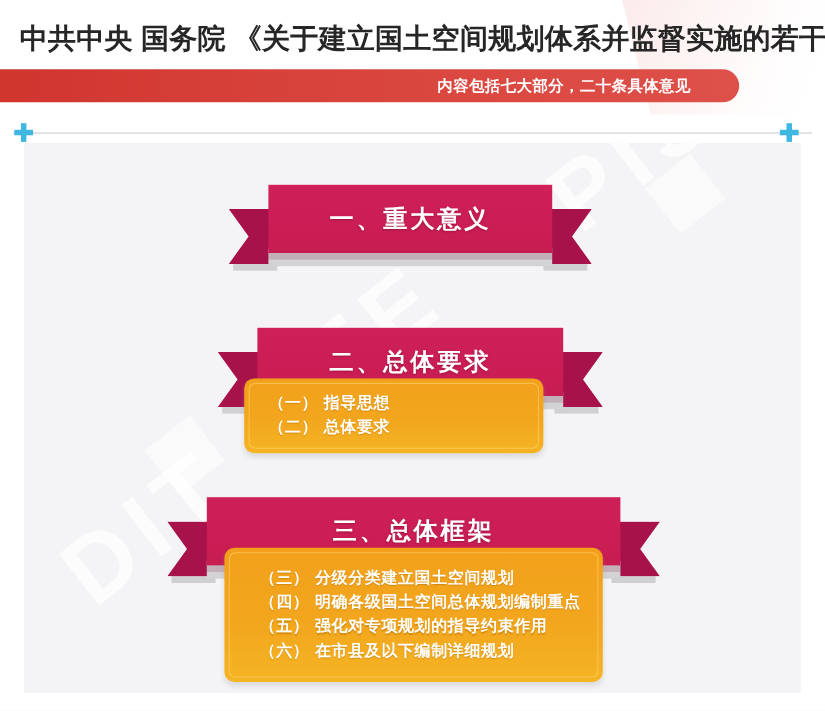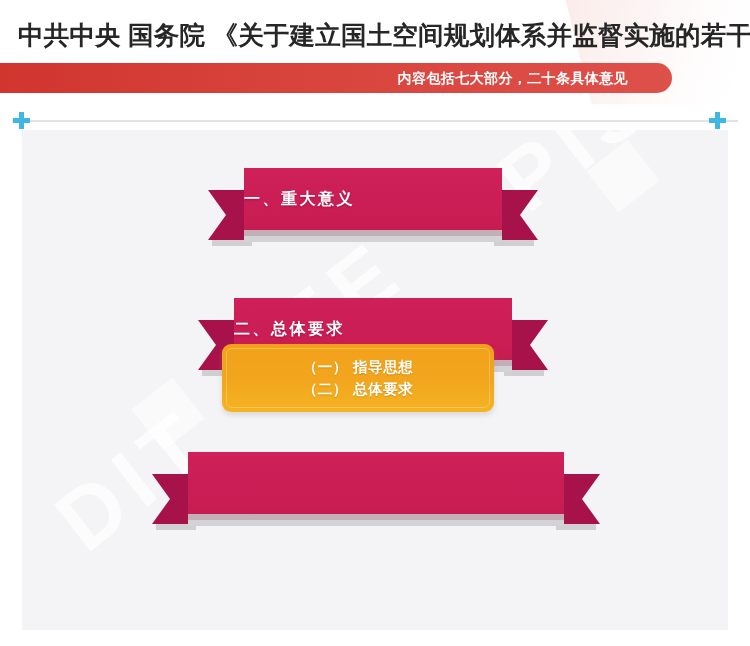--- a/index.html
+++ b/index.html
@@ -188,22 +188,22 @@
     left: 0; right: 0; bottom: -6px;
     height: 6px;
     background: rgba(120,10,48,0.18);
   }
   .ribbon-title {
     position: absolute;
     left: 36px; right: 36px;
     top: 0;
     height: 62px;
     line-height: 62px;
-    text-align: left;
-    font-size: 16px;
+    text-align: center;
+    font-size: 22px;
     font-weight: bold;
     color: #ffffff;
     letter-spacing: 2.5px;
     text-shadow: 0 1px 2px rgba(110,8,42,0.45);
     white-space: nowrap;
   }
 
   
   .listbox {
     position: absolute;
@@ -231,21 +231,21 @@
   .list-item {
     font-size: 14.5px;
     font-weight: bold;
     color: #ffffff;
     letter-spacing: 0.6px;
     line-height: 22px;
     white-space: nowrap;
     text-shadow: 0 1px 1px rgba(170,105,0,0.45);
   }
   .list-item .idx { margin-right: 5px; }
-  .list-items.center { text-align: center; }
+  .list-items.center { text-align: left; }
   .list-items.leftal { text-align: left; padding-left: 32px; }
 </style>
 </head>
 <body>
 
 <div id="page">
 
   <div class="header">
     <div class="header-sheen"></div>
     <div class="header-title">中共中央 国务院 《关于建立国土空间规划体系并监督实施的若干意见》</div>
@@ -311,20 +311,37 @@
       </div>
 
       <div class="section" style="left:130px; top:322px; width:448px; height:86px;">
         <div class="ribbon">
           <div class="tail-shadow left"></div>
           <div class="tail-shadow right"></div>
           <div class="tail left"></div>
           <div class="tail right"></div>
           <div class="plate"></div>
           <div class="body-bar"></div>
-        </div>
-      </div>
-
+          <div class="ribbon-title">三、总体框架</div>
+        </div>
+      </div>
+
+      <div class="listbox" style="left:182px; top:368px; width:344px; height:122px;">
+        <div class="list-items leftal">
+          <div class="list-item">
+            <span class="idx">（三）</span><span>分级分类建立国土空间规划</span>
+          </div>
+          <div class="list-item">
+            <span class="idx">（四）</span><span>明确各级国土空间总体规划编制重点</span>
+          </div>
+          <div class="list-item">
+            <span class="idx">（五）</span><span>强化对专项规划的指导约束作用</span>
+          </div>
+          <div class="list-item">
+            <span class="idx">（六）</span><span>在市县及以下编制详细规划</span>
+          </div>
+        </div>
+      </div>
 
     </div>
   </div>
 
 </div>
 
 </body></html>

